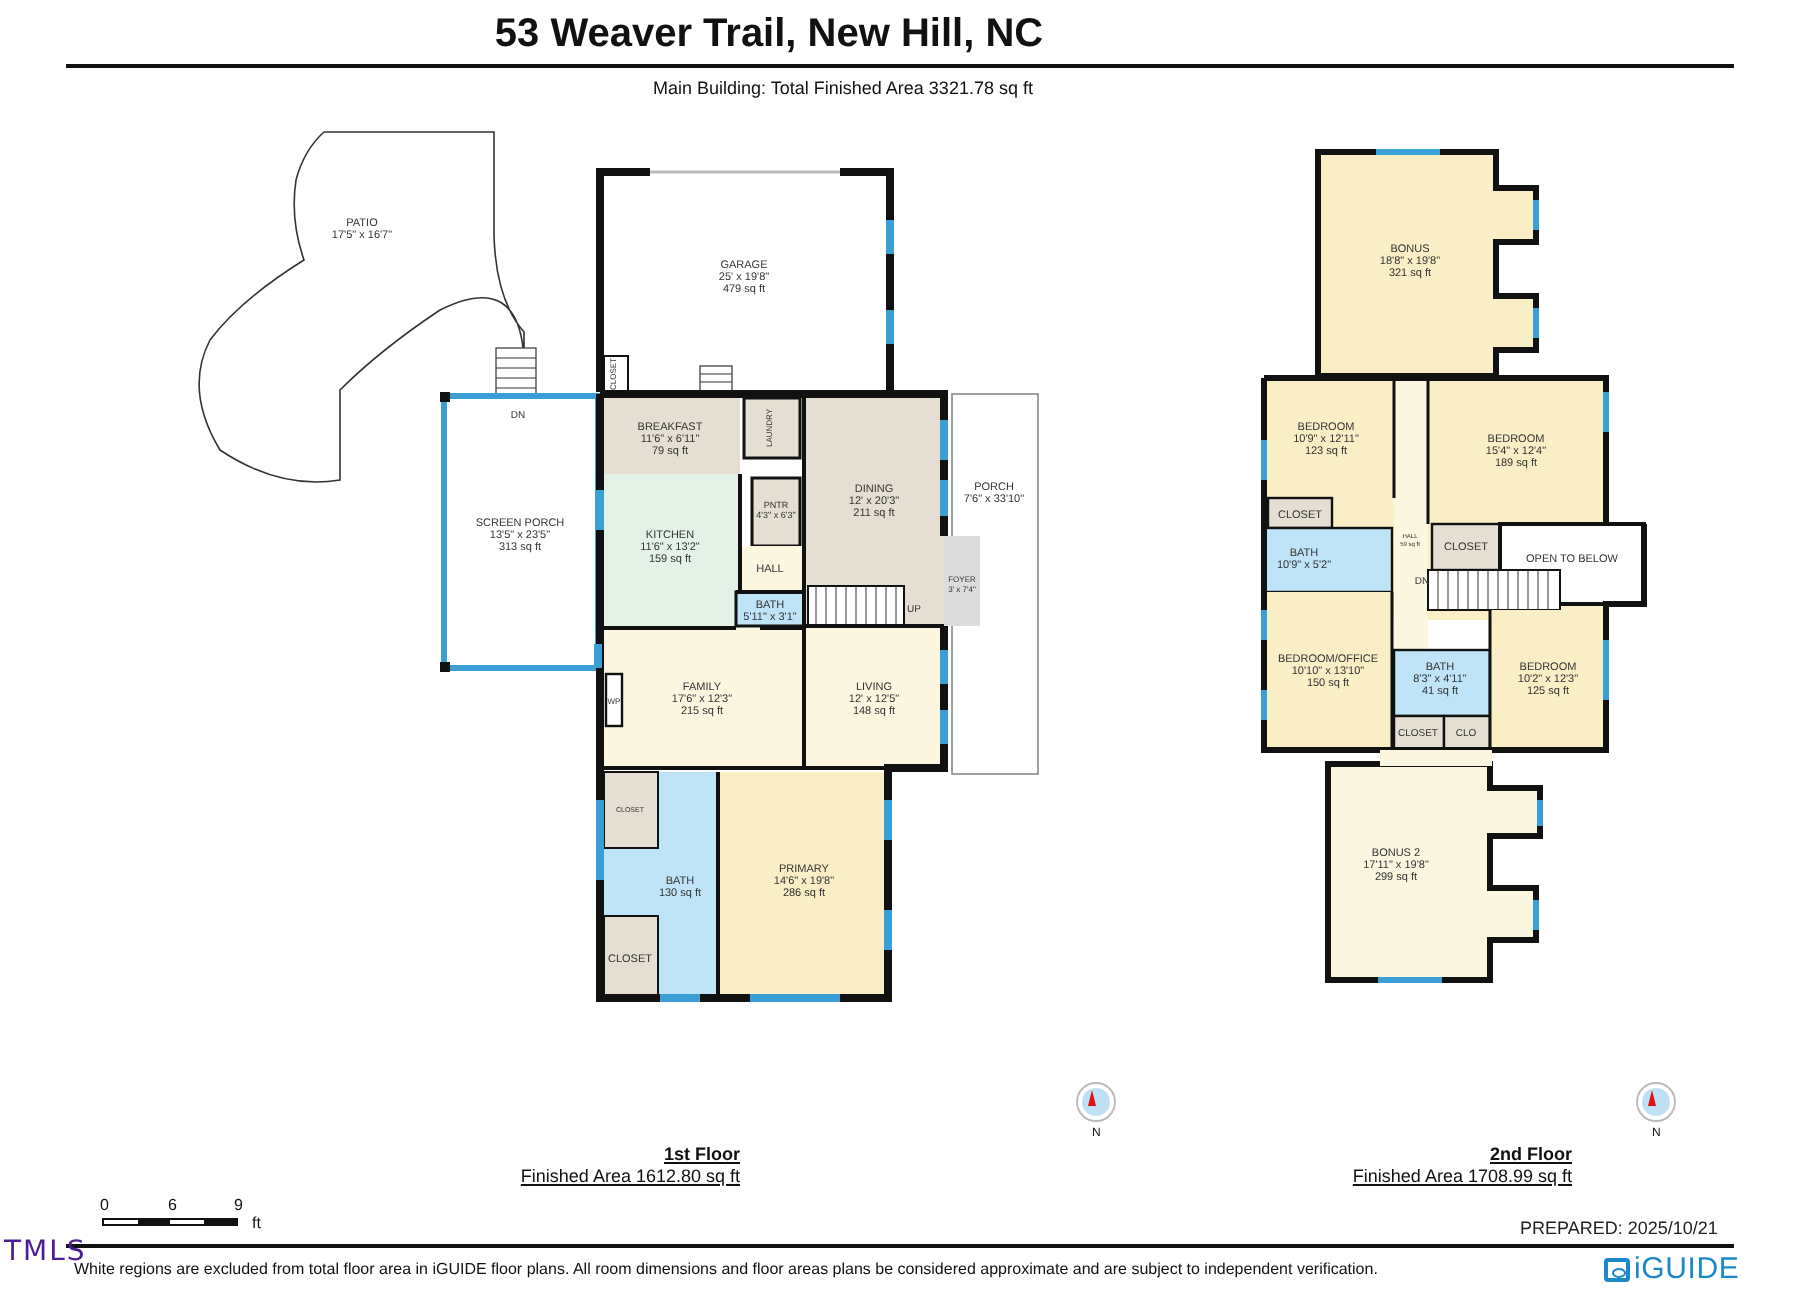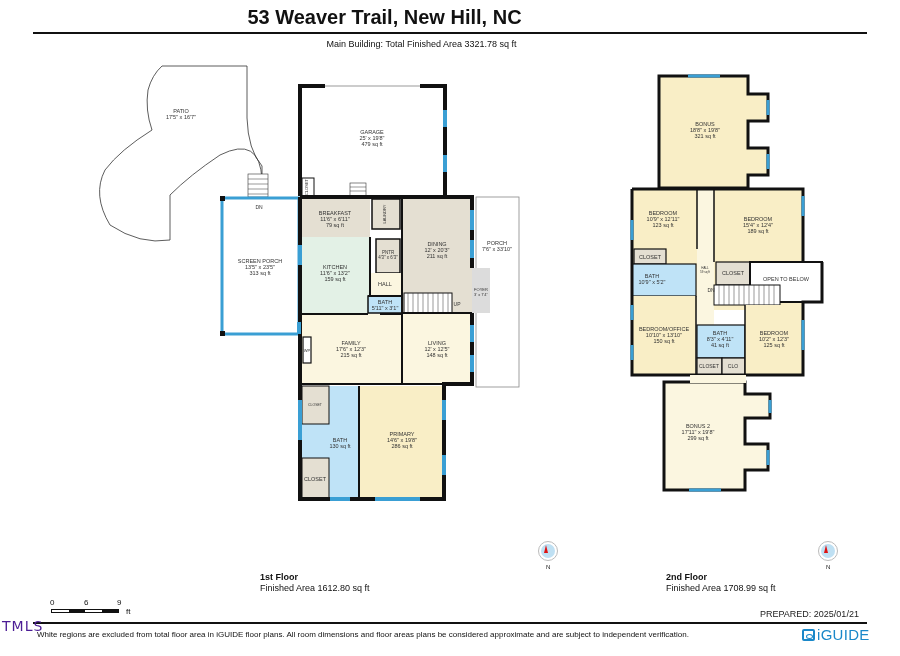--- a/index.html
+++ b/index.html
@@ -4,21 +4,21 @@
 <style>
   * { box-sizing: border-box; margin: 0; padding: 0; }
   html, body { width: 900px; height: 656px; background: #ffffff; overflow: hidden; }
   body { position: relative; font-family: "Liberation Sans", sans-serif; color: #111; }
   .abs { position: absolute; }
   #title { left: 0; width: 769px; top: 6px; text-align: center; font-size: 20px; font-weight: bold; }
   #title-rule { left: 33px; width: 834px; top: 32px; height: 2px; background: #111; }
   #subtitle { left: 0; width: 843px; top: 39px; text-align: center; font-size: 9px; }
   #plans { left: 0; top: 0; width: 900px; height: 656px; }
   .room-label { font-family: "Liberation Sans", sans-serif; fill: #333; text-anchor: middle; }
-  .floor-label { text-align: left; font-size: 9px; line-height: 11px; }
+  .floor-label { text-align: right; font-size: 9px; line-height: 11px; text-decoration: underline; }
   .floor-label b { font-weight: bold; display: block; }
   #scale { left: 50px; top: 598px; width: 120px; height: 20px; font-size: 8px; }
   #prepared { left: 760px; top: 609px; font-size: 9px; color: #222; }
   #footer-rule { left: 33px; width: 834px; top: 622px; height: 2px; background: #111; }
   #disclaimer { left: 37px; top: 630px; font-size: 8px; color: #111; }
   #brand { left: 790px; top: 626px; font-size: 15px; color: #1a88c9; letter-spacing: 0.3px; display: flex; align-items: center; padding-left: 12px; }
   #brand .logo-box { width: 13px; height: 12px; border: 2px solid #1a88c9; border-radius: 2px; margin-right: 2px; position: relative; }
   #brand .logo-box::after { content: ""; position: absolute; left: 2px; top: 3px; width: 5px; height: 3px; border: 1.5px solid #1a88c9; border-radius: 50%; }
   #watermark { left: 2px; top: 618px; font-size: 14px; color: #4c1d95; letter-spacing: 1px; font-family: "DejaVu Sans", sans-serif; }
   .compass { width: 20px; height: 20px; border-radius: 50%; border: 1px solid #bbb; background: #fff; }
@@ -255,20 +255,20 @@
   <span class="abs" style="left:67px; top:0;">9</span>
   <div class="abs" style="left:1px; top:11px; width:68px; height:4px; border:1px solid #111; display:flex;">
     <div style="flex:1; background:#fff;"></div>
       <div style="flex:1; background:#111;"></div>
     <div style="flex:1; background:#fff;"></div>
       <div style="flex:1; background:#111;"></div>
   </div>
   <span class="abs" style="left:76px; top:9px;">ft</span>
 </div>
 
-<div id="prepared" class="abs">PREPARED: 2025/01/21</div>
+<div id="prepared" class="abs">PREPARED: 2025/10/21</div>
 <div id="footer-rule" class="abs"></div>
 <div id="watermark" class="abs">TMLS</div>
 <div id="disclaimer" class="abs">White regions are excluded from total floor area in iGUIDE floor plans. All room dimensions and floor areas plans be considered approximate and are subject to independent verification.</div>
 <div id="brand" class="abs">
   <span class="logo-box"></span>
   <span>iGUIDE</span>
 </div>
 
 </body></html>

